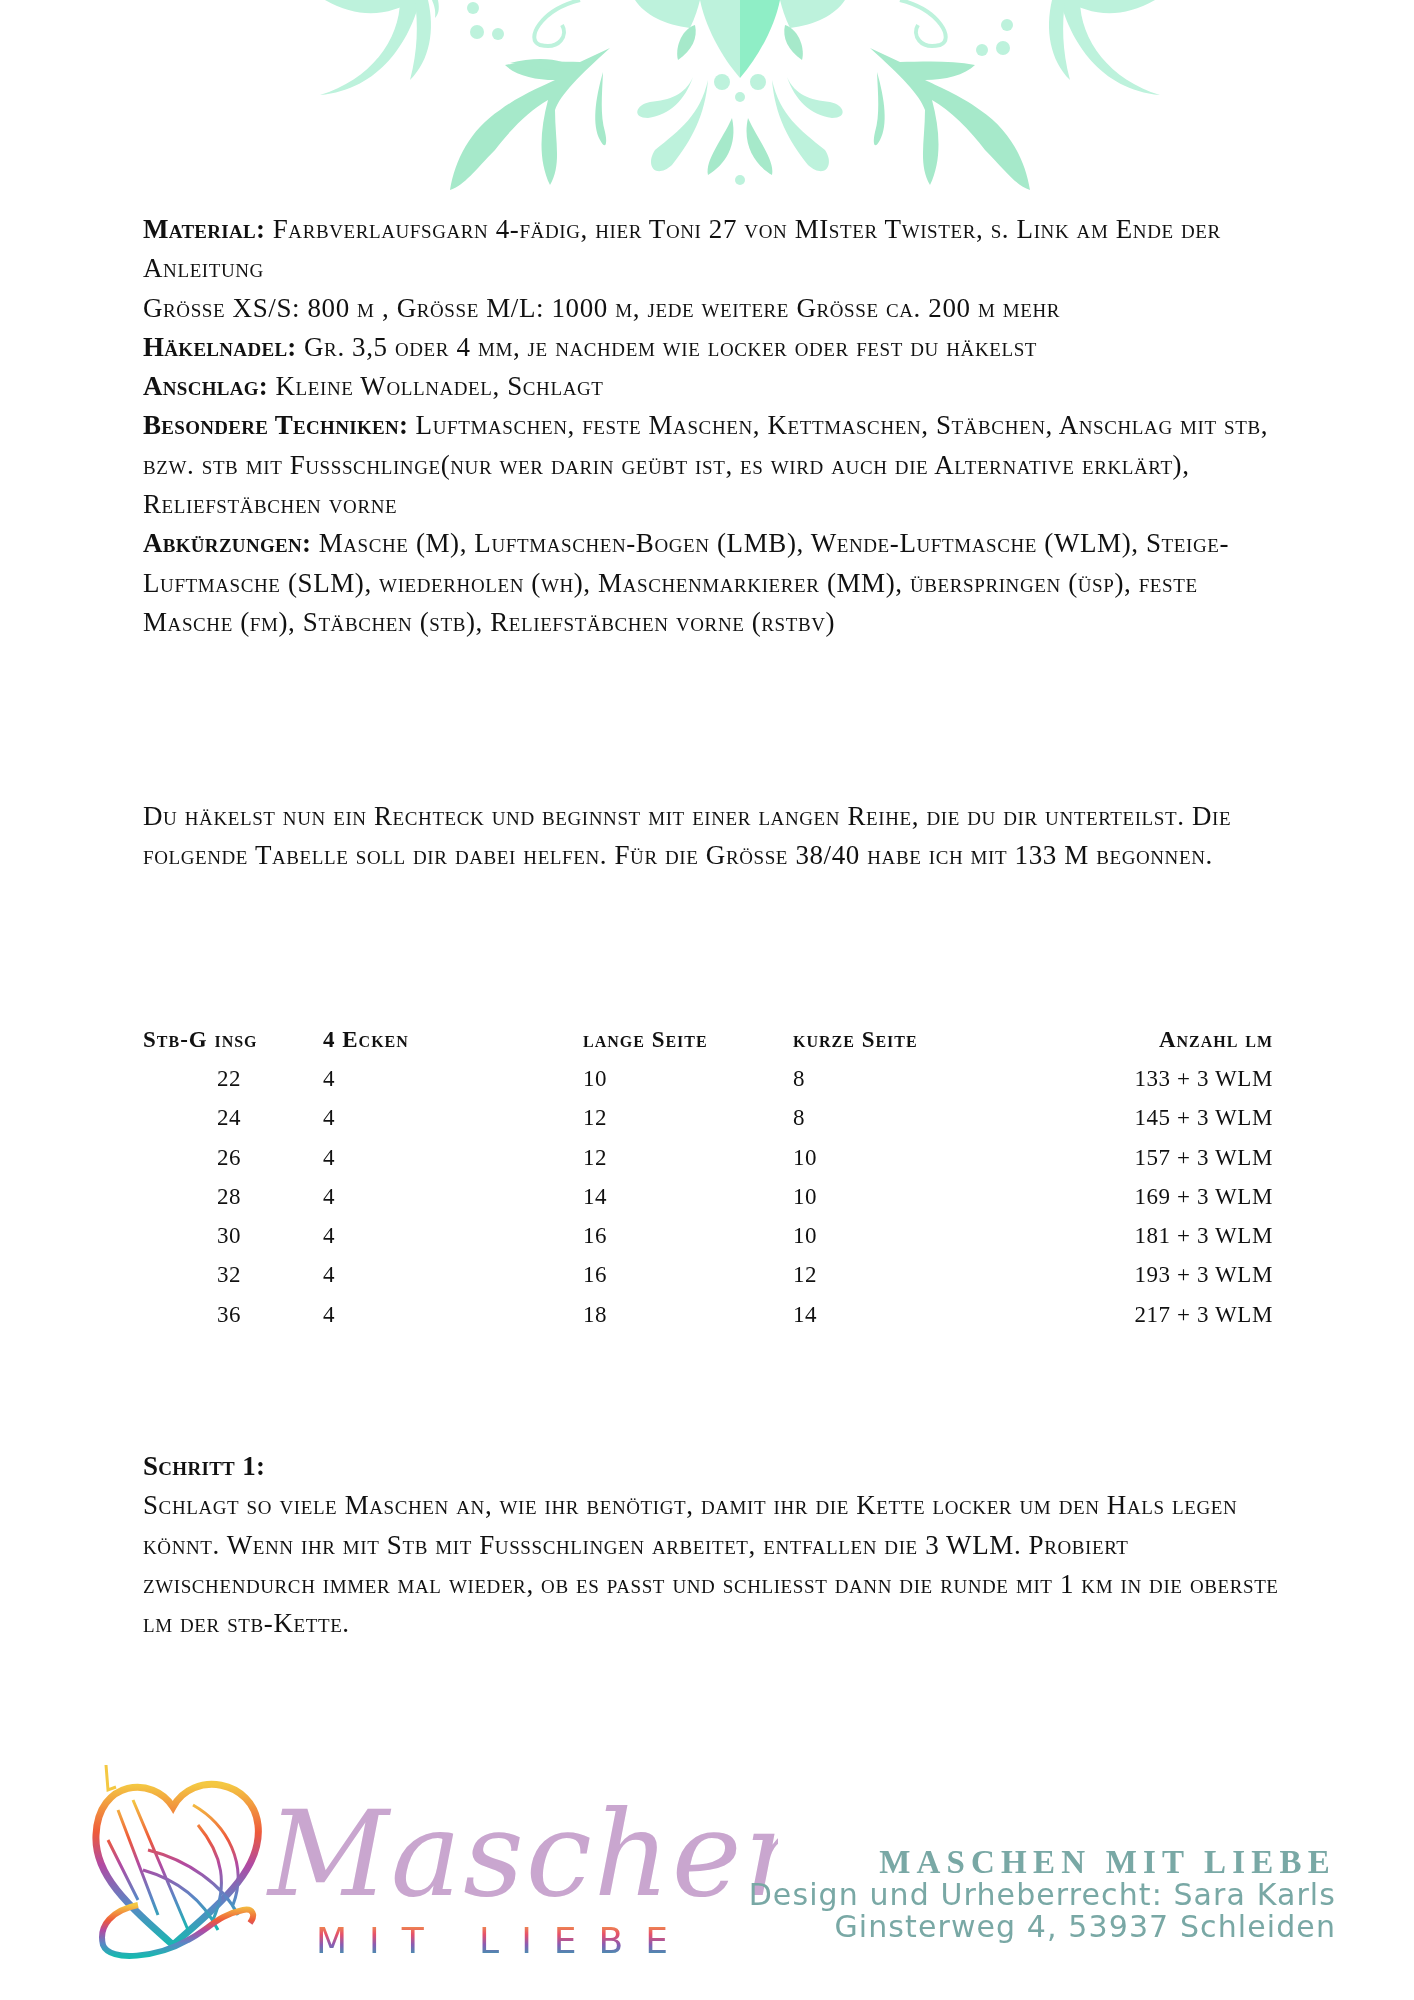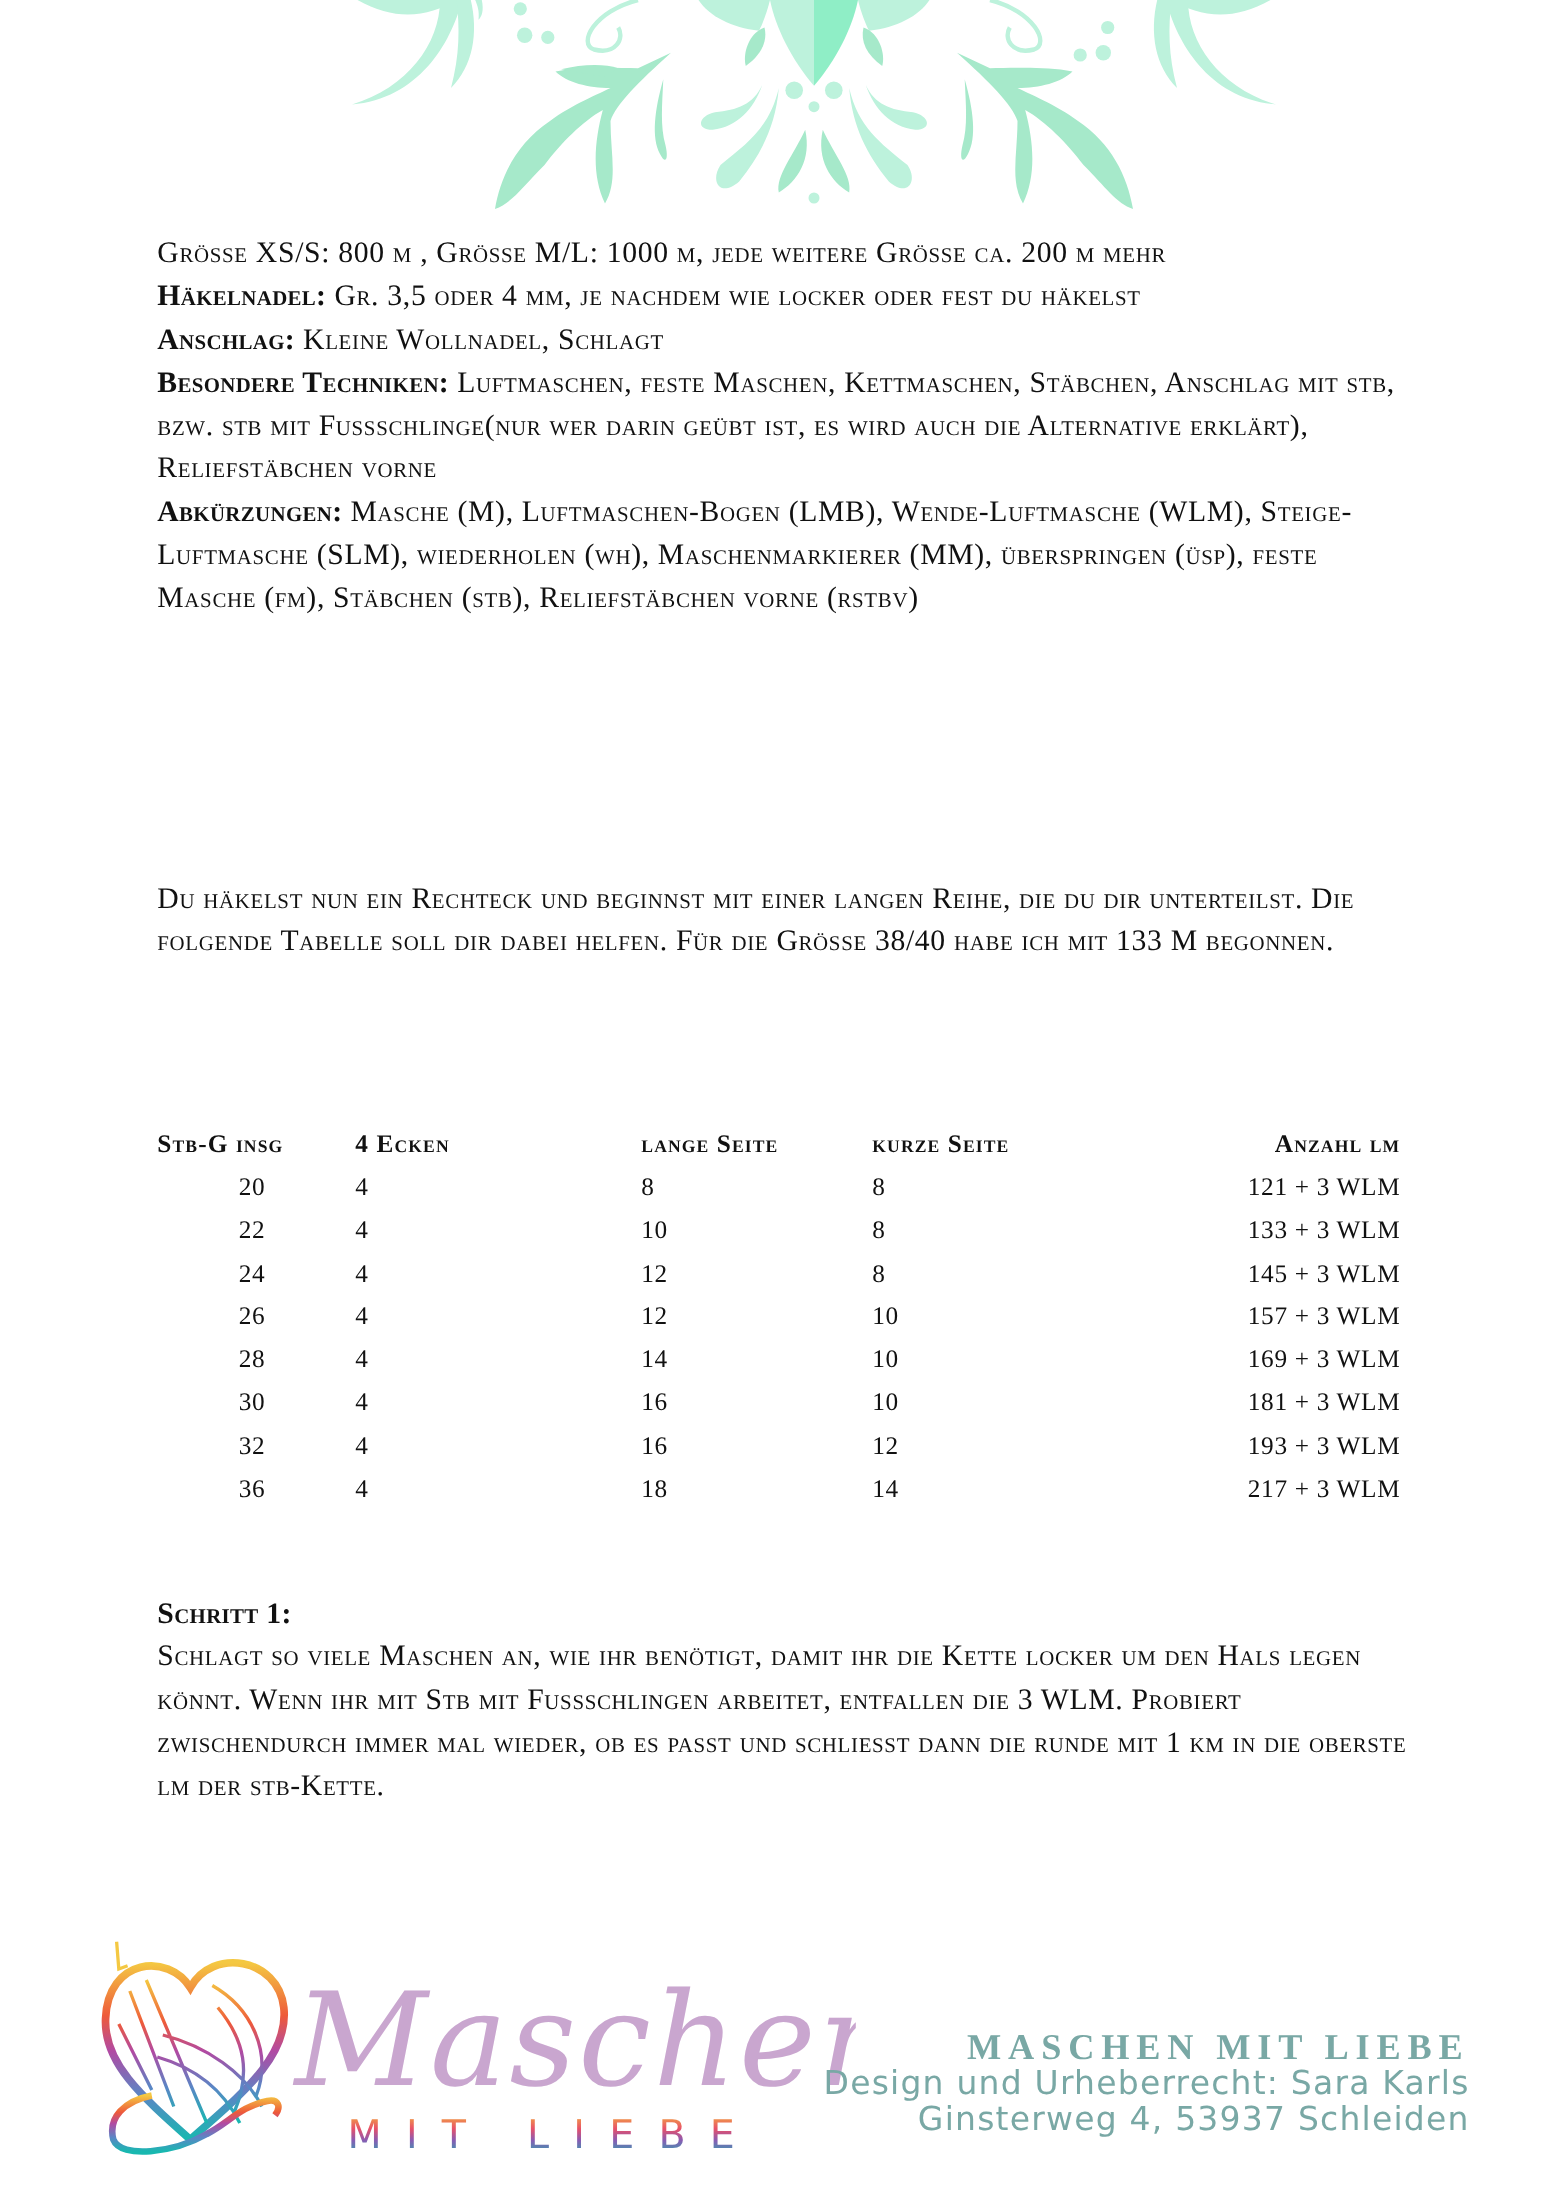--- a/index.html
+++ b/index.html
@@ -69,20 +69,21 @@
       <circle cx="173" cy="25" r="6" fill="#bdf2dc"></circle>
       <circle cx="177" cy="48" r="7" fill="#bdf2dc"></circle>
       <circle cx="198" cy="50" r="6" fill="#bdf2dc"></circle>
       <path d="M280 0 C240 10 225 40 240 45 C260 50 268 35 262 25" fill="none" stroke="#bdf2dc" stroke-width="4"></path>
       <path d="M310 48 C280 75 260 95 255 110 C255 140 262 165 250 185 C238 160 240 130 248 100 C230 110 210 130 195 150 C175 170 165 185 150 190 C155 160 170 130 200 110 C220 95 245 85 255 80 C235 80 215 75 205 65 C230 60 260 62 280 62 Z" fill="#a6e9ca"></path>
       <path d="M303 72 C295 100 292 125 300 140 C305 150 308 145 305 132 C300 115 302 95 303 72 Z" fill="#a6e9ca"></path>
     </g>
   </svg>
 
   <div class="block sc" id="materials">
+    <p><span class="lbl">Material:</span><span> Farbverlaufsgarn 4-fädig, hier Toni 27 von MIster Twister, s. Link am Ende der Anleitung</span></p>
     <p>Grösse XS/S:  800 m , Grösse M/L: 1000 m, jede weitere Grösse ca. 200 m mehr</p>
     <p><span class="lbl">Häkelnadel:</span><span> Gr. 3,5 oder 4 mm, je nachdem wie locker oder fest du häkelst</span></p>
     <p><span class="lbl">Anschlag:</span><span> Kleine Wollnadel, Schlagt</span></p>
     <p><span class="lbl">Besondere Techniken:</span><span> Luftmaschen, feste Maschen, Kettmaschen, Stäbchen, Anschlag mit stb, bzw. stb mit Fussschlinge(nur wer darin geübt ist, es wird auch die Alternative erklärt), Reliefstäbchen vorne</span></p>
     <p><span class="lbl">Abkürzungen:</span><span> Masche (M), Luftmaschen-Bogen (LMB), Wende-Luftmasche (WLM), Steige-Luftmasche (SLM), wiederholen (wh), Maschenmarkierer (MM), überspringen (üsp), feste Masche (fm), Stäbchen (stb), Reliefstäbchen vorne (rstbv)</span></p>
   </div>
 
   <div class="block sc" id="intro">
     <p>Du häkelst nun ein Rechteck und beginnst mit einer langen Reihe, die du dir unterteilst. Die folgende Tabelle soll dir dabei helfen. Für die Grösse 38/40 habe ich mit 133 M begonnen.</p>
   </div>
@@ -91,27 +92,20 @@
     <thead>
       <tr>
         <th class="col1">Stb-G insg</th>
         <th class="col2">4 Ecken</th>
         <th class="col3">lange Seite</th>
         <th class="col4">kurze Seite</th>
         <th class="col5">Anzahl lm</th>
       </tr>
     </thead>
     <tbody id="table-body">
-        <tr>
-          <td>20</td>
-          <td>4</td>
-          <td>8</td>
-          <td>8</td>
-          <td>121 + 3 WLM</td>
-        </tr>
         <tr>
           <td>22</td>
           <td>4</td>
           <td>10</td>
           <td>8</td>
           <td>133 + 3 WLM</td>
         </tr>
         <tr>
           <td>24</td>
           <td>4</td>

